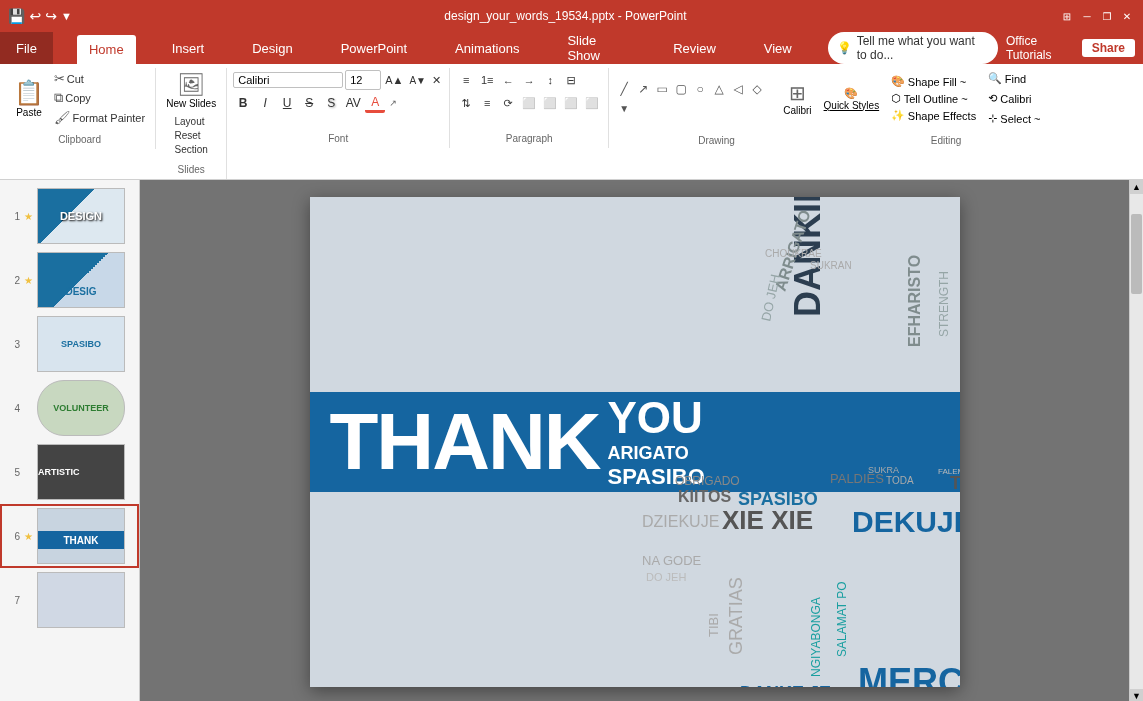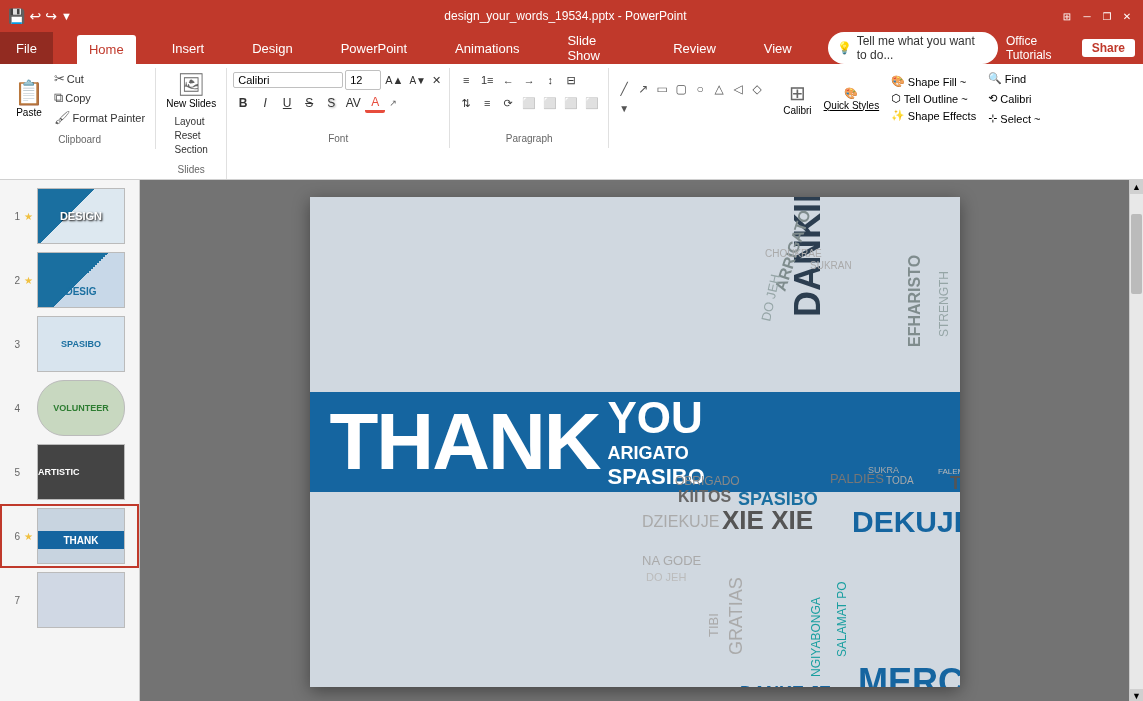--- a/index.html
+++ b/index.html
@@ -463,20 +463,24 @@
           <div class="edit-btn">
             <span>⟲</span>
             <span>Calibri</span>
           </div>
           <div class="edit-btn">
             <span>⊹</span>
             <span>Select ~</span>
           </div>
         </div>
       </div>
+    </div>
+    <div style="display:flex; gap:30px; justify-content:space-around;">
+      <div class="ribbon-group-label">Drawing</div>
+      <div class="ribbon-group-label">Editing</div>
     </div>
   </div>
 </div>
 
 <div id="main-area">
 
   <div id="slide-panel">
 
     <div class="slide-item">
       <span class="slide-num">1</span>

